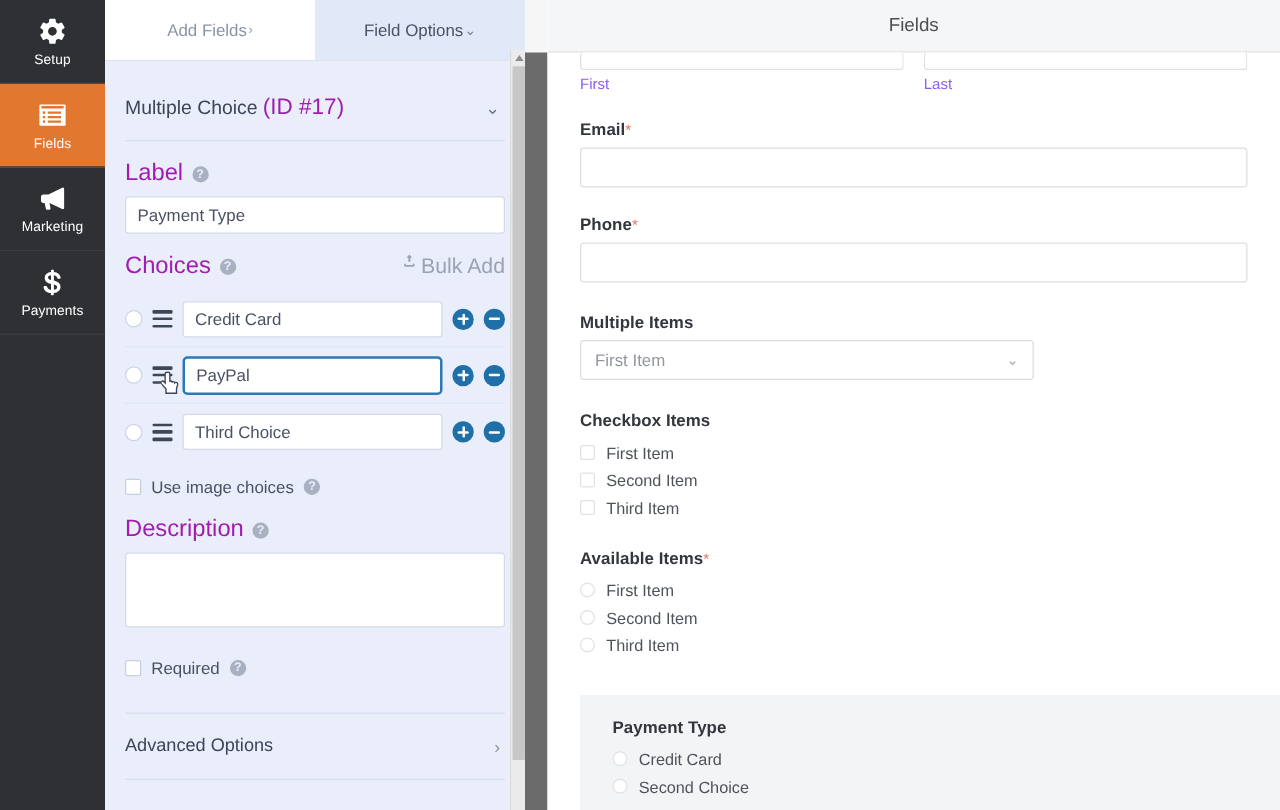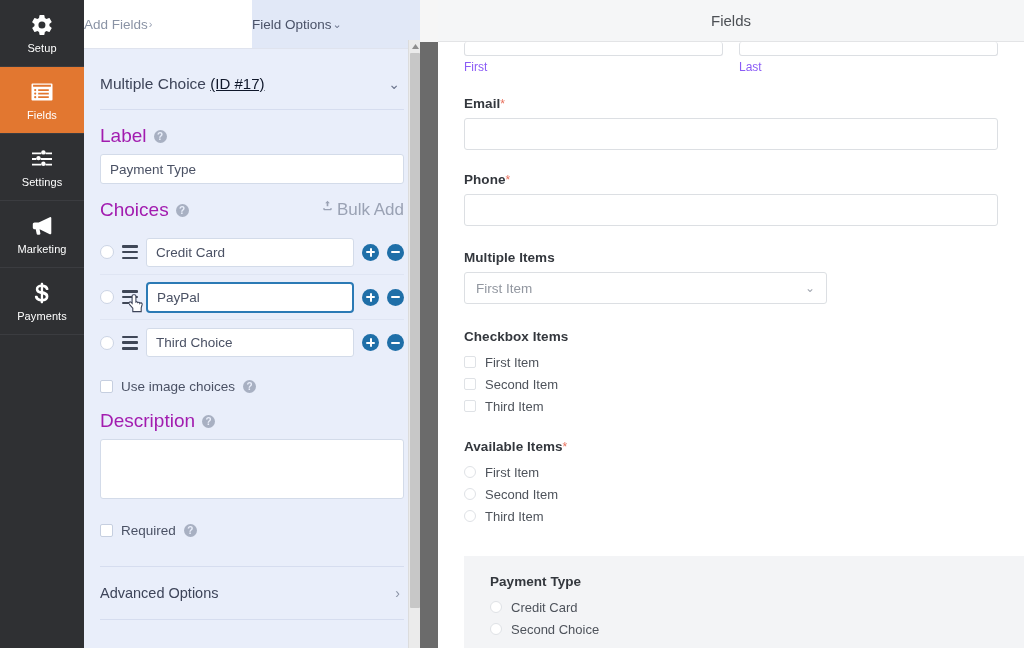--- a/index.html
+++ b/index.html
@@ -36,40 +36,40 @@
     height: 648px; position: relative;
     background: #e9eefa;
     display: flex; flex-direction: column;
   }
   .tabs {
     display: flex; height: 49px; flex: 0 0 49px;
     background: #fff;
     border-bottom: 1px solid #dfe3ee;
   }
   .tab {
-    flex: 1; display: flex; align-items: center; justify-content: flex-start;
+    flex: 1; display: flex; align-items: center; justify-content: center;
     gap: 1px; font-size: 13.5px; color: #8a93a5; cursor: pointer;
     background: #fff;
   }
   .tab.active {
     background: #e1e8f7; color: #4a5268;
   }
   .tab .chev { font-size: 11px; color: #9aa2b4; }
   .tab.active .chev { color: #6f7890; }
 
   .opt-body {
     flex: 1; overflow: hidden; position: relative;
     padding: 0 16px;
   }
   .field-head {
     display: flex; align-items: center; justify-content: space-between;
     padding: 26px 0 16px 0;
   }
   .field-head-t { font-size: 15.5px; color: #3d4459; }
-  .field-head-t .fid { color: #0f172a; font-size: 15px; text-decoration: underline; }
+  .field-head-t .fid { color: #a21caf; font-size: 18px; }
   .field-head .caret {
     color: #6f7890; font-size: 14px; padding-right: 4px; cursor: pointer;
   }
   .divider { height: 1px; background: #d6ddef; }
 
   .lbl-row {
     display: flex; align-items: center; gap: 7px;
     padding: 15px 0 7px 0;
   }
   .lbl-row .lbl { font-size: 19px; color: #a21caf; }
@@ -264,28 +264,20 @@
 
     <div class="sb-item active">
       <span class="sb-ico">
         <svg viewBox="0 0 24 24">
             <path d="M2.5 3.5h19a1 1 0 0 1 1 1v15a1 1 0 0 1-1 1h-19a1 1 0 0 1-1-1v-15a1 1 0 0 1 1-1Zm.6 1.3v2h17.8v-2H3.1Zm2.1 4.2a1.1 1.1 0 1 0 0 2.2 1.1 1.1 0 0 0 0-2.2Zm3 .2v1.8h10.6V9.2H8.2Zm-3 3.3a1.1 1.1 0 1 0 0 2.2 1.1 1.1 0 0 0 0-2.2Zm3 .2v1.8h10.6v-1.8H8.2Zm-3 3.4a1.1 1.1 0 1 0 0 2.2 1.1 1.1 0 0 0 0-2.2Zm3 .2v1.8h10.6v-1.8H8.2Z"></path>
           </svg>
       </span>
       <span class="sb-label">Fields</span>
     </div>
 
-    <div class="sb-item">
-      <span class="sb-ico">
-        <svg viewBox="0 0 24 24">
-            <path d="M2 5.4h9.2v1.8H2zM15.6 5.4H22v1.8h-6.4zM13.4 3.2a2.2 2.2 0 1 1 0 4.4 2.2 2.2 0 0 1 0-4.4ZM2 11.1h4.3v1.8H2zM10.7 11.1H22v1.8H10.7zM8.5 8.9a2.2 2.2 0 1 1 0 4.4 2.2 2.2 0 0 1 0-4.4ZM2 16.8h9.2v1.8H2zM15.6 16.8H22v1.8h-6.4zM13.4 14.6a2.2 2.2 0 1 1 0 4.4 2.2 2.2 0 0 1 0-4.4Z"></path>
-          </svg>
-      </span>
-      <span class="sb-label">Settings</span>
-    </div>
 
     <div class="sb-item">
       <span class="sb-ico">
         <svg viewBox="0 0 24 24">
             <path d="M20.8 3.2c-.3-.2-.7-.2-1 0L8.7 8.5H4.6c-1 0-1.8.8-1.8 1.8v3.2c0 1 .8 1.8 1.8 1.8h1.1l1 4.6c.1.5.5.8 1 .8h1.7c.6 0 1.1-.6 1-1.2l-.8-4.2 10.2 4.9c.3.2.7.1 1 0 .3-.2.5-.5.5-.9V4.1c0-.4-.2-.7-.5-.9Z"></path>
           </svg>
       </span>
       <span class="sb-label">Marketing</span>
     </div>
 

